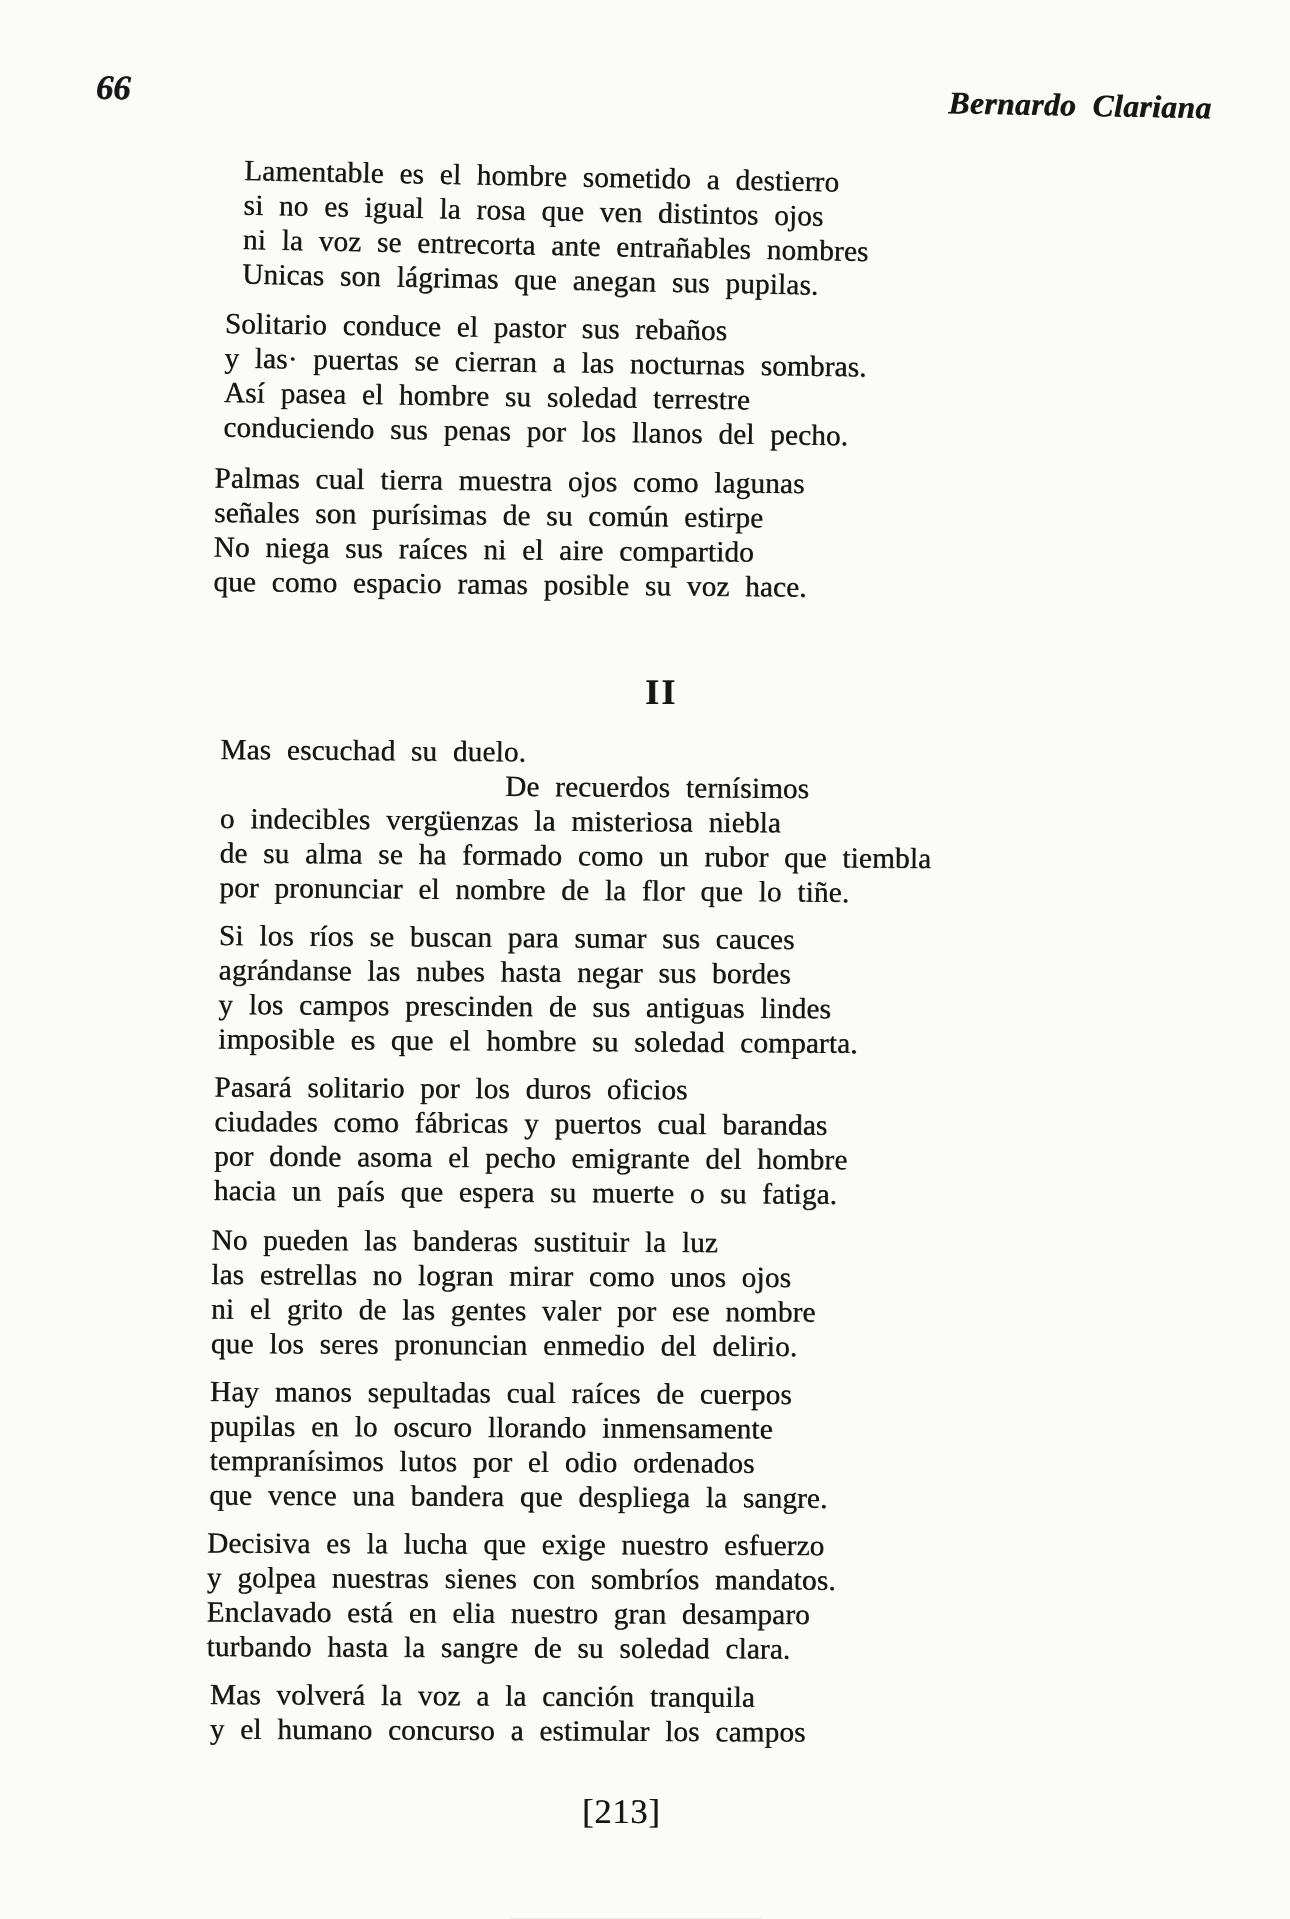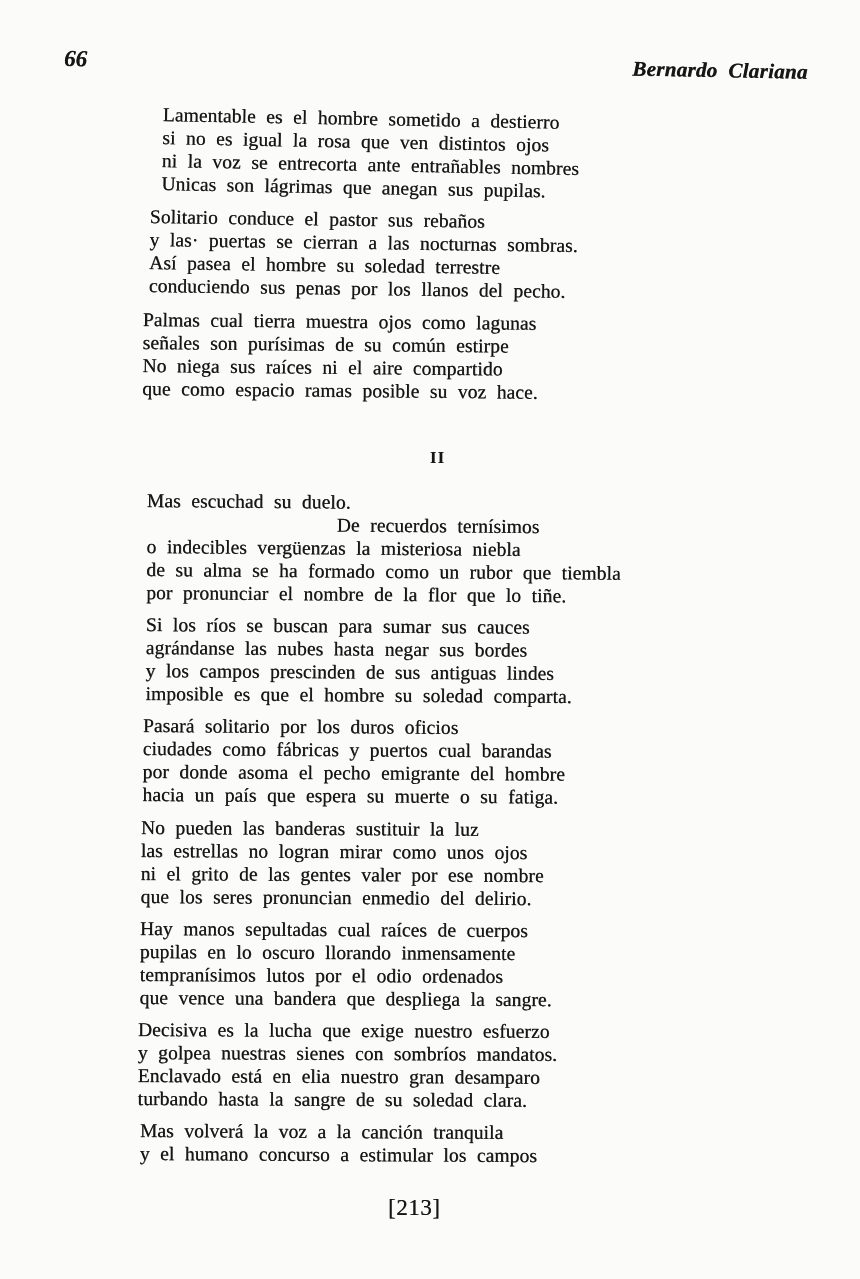--- a/index.html
+++ b/index.html
@@ -40,21 +40,21 @@
   .author {
     position:absolute; left:558px; top:55px; width:250px;
     text-align:right;
     font-size:21px; font-weight:700; font-style:italic;
     letter-spacing:0.3px; word-spacing:0.25em;
     transform:rotate(1.1deg); transform-origin:0 0;
     text-shadow:0.4px 0.2px 0 rgba(25,25,25,0.85);
   }
   .section-marker {
     position:absolute; left:430px; top:449px;
-    font-size:16px; letter-spacing:1.5px; font-weight:700;
+    font-size:24px; letter-spacing:1.5px; font-weight:700;
     text-shadow:0.3px 0.2px 0 rgba(25,25,25,0.8);
   }
   .page-bottom {
     position:absolute; left:388px; top:1195px;
     font-size:23px; letter-spacing:0.5px;
     text-shadow:0.35px 0.2px 0 rgba(25,25,25,0.8);
   }
 </style>
 </head>
 <body>

